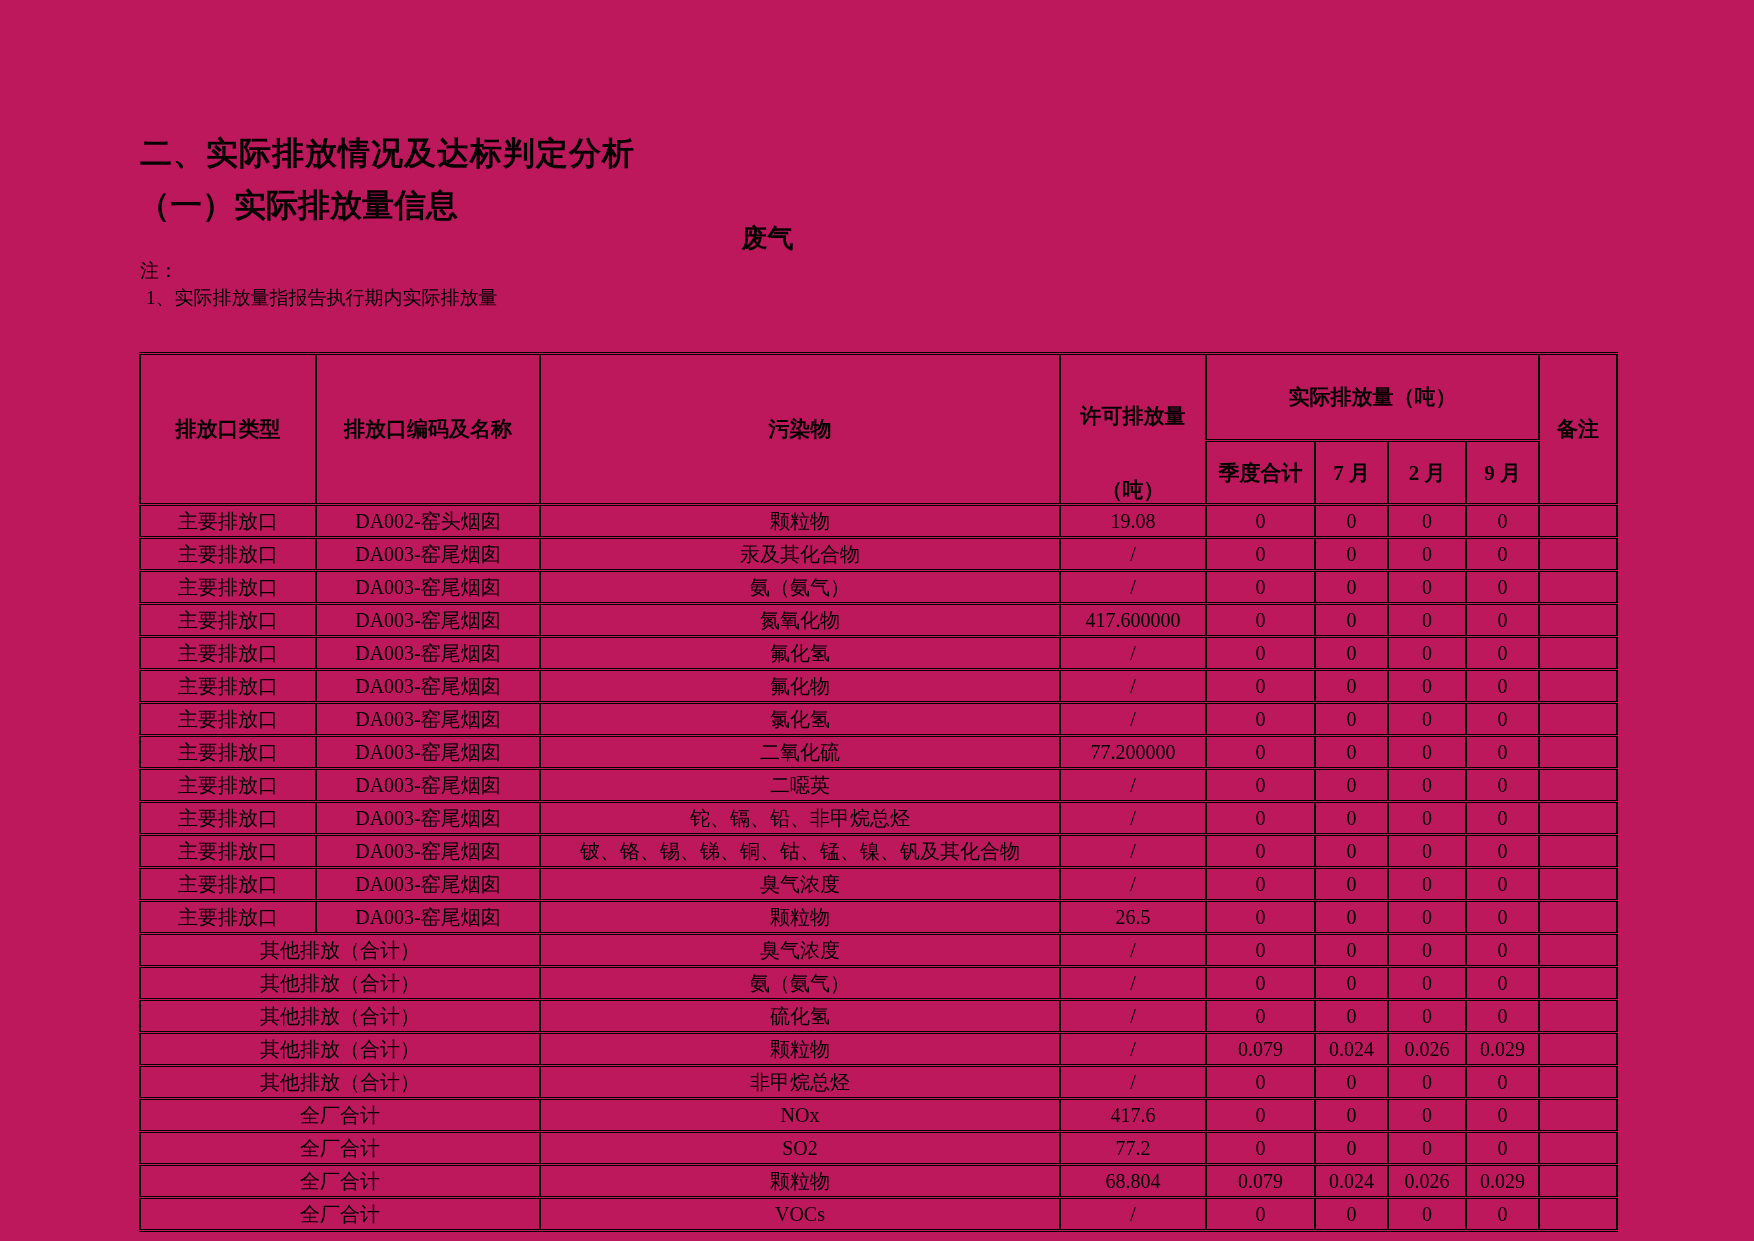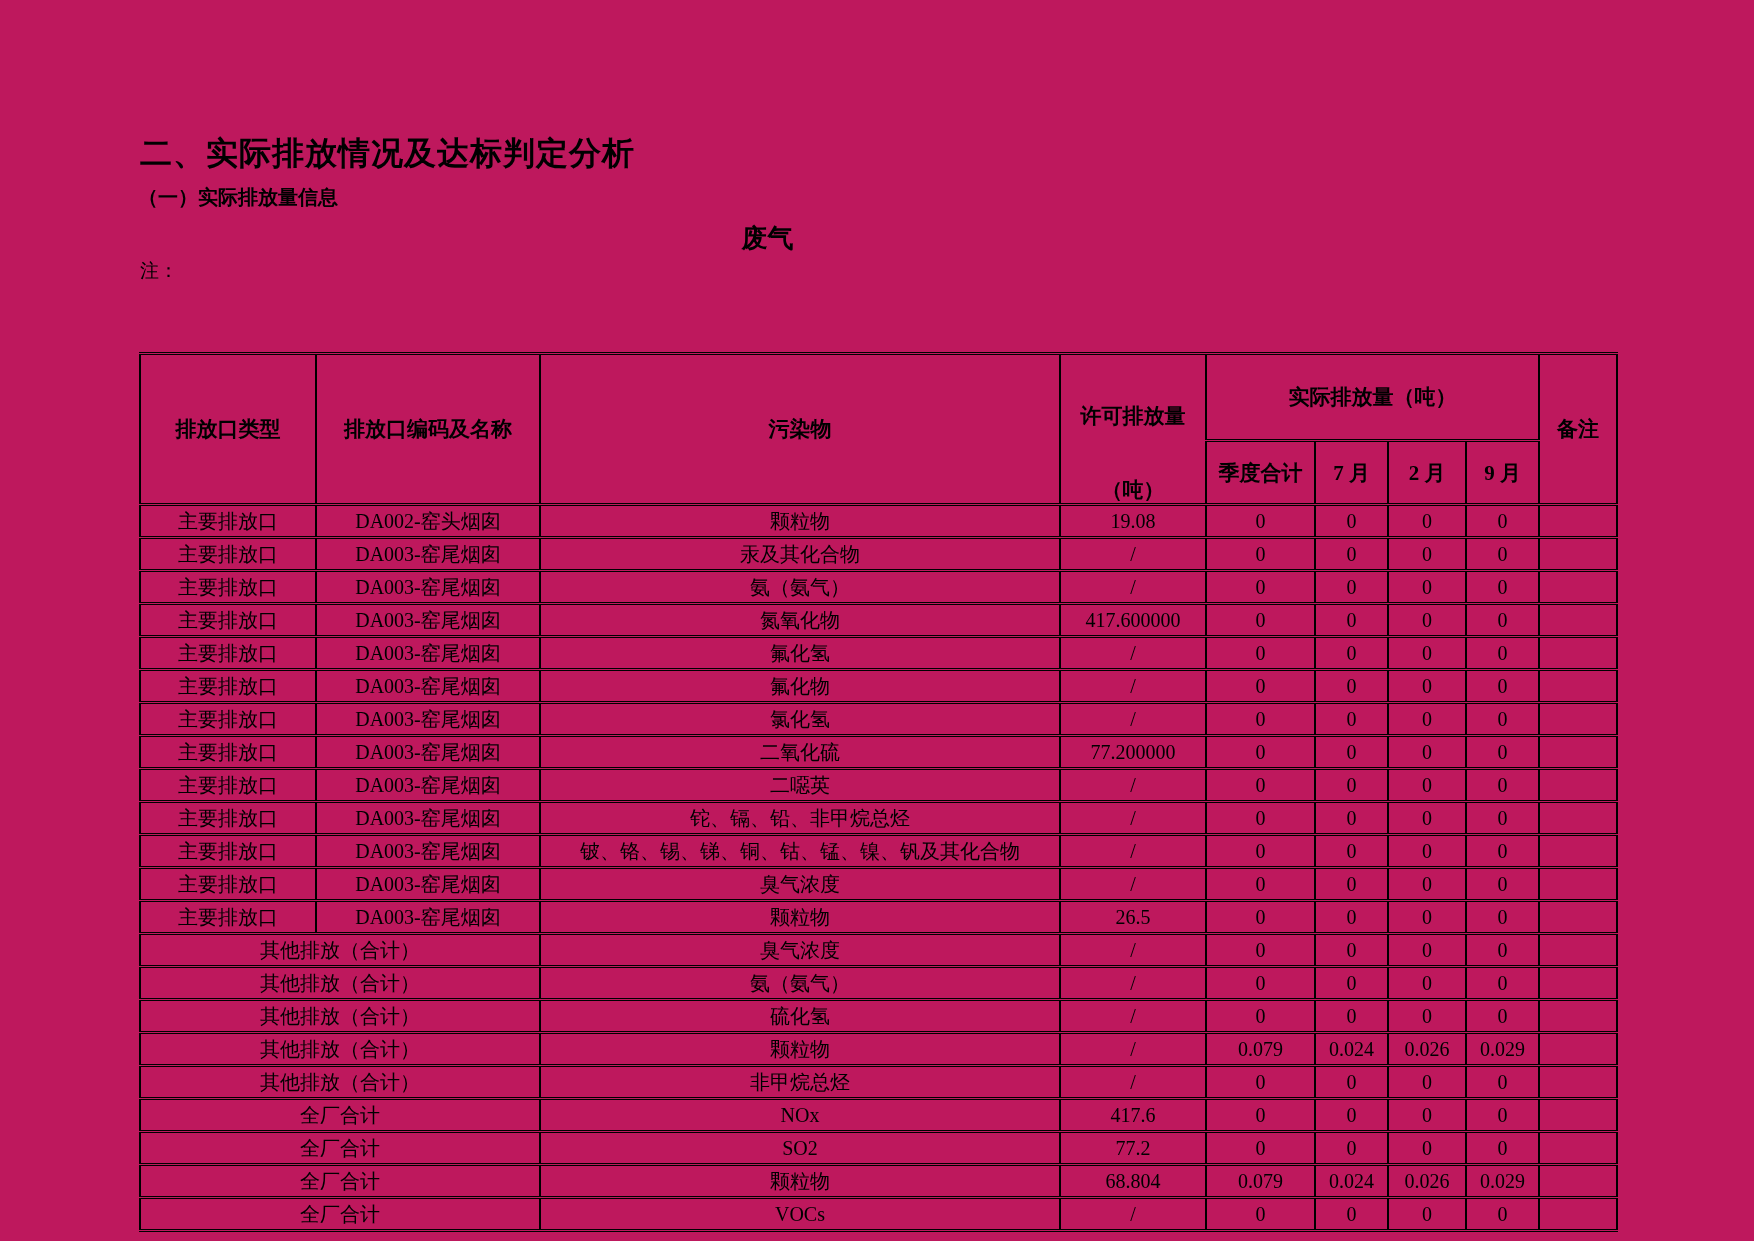--- a/index.html
+++ b/index.html
@@ -20,21 +20,21 @@
     font-size: 32px;
     font-weight: bold;
     letter-spacing: 1px;
     white-space: nowrap;
   }
   .subsection-title {
     position: absolute;
     left: 138px;
     top: 184px;
     font-family: Liberation Sans, sans-serif;
-    font-size: 20px;
+    font-size: 32px;
     font-weight: bold;
     white-space: nowrap;
   }
   .category-title {
     position: absolute;
     left: 0;
     top: 221px;
     width: 1535px;
     text-align: center;
     font-size: 26px;
@@ -88,20 +88,21 @@
 <div class="page">
 
   <div class="section-title">二、实际排放情况及达标判定分析</div>
 
   <div class="subsection-title">（一）实际排放量信息</div>
 
   <div class="category-title">废气</div>
 
   <div class="notes">
     <p class="note-line1">注：</p>
+    <p class="note-line2">1、实际排放量指报告执行期内实际排放量</p>
   </div>
 
   <table class="emissions">
     <colgroup>
       <col style="width:176px">
       <col style="width:224px">
       <col style="width:520px">
       <col style="width:146px">
       <col style="width:109px">
       <col style="width:73px">

